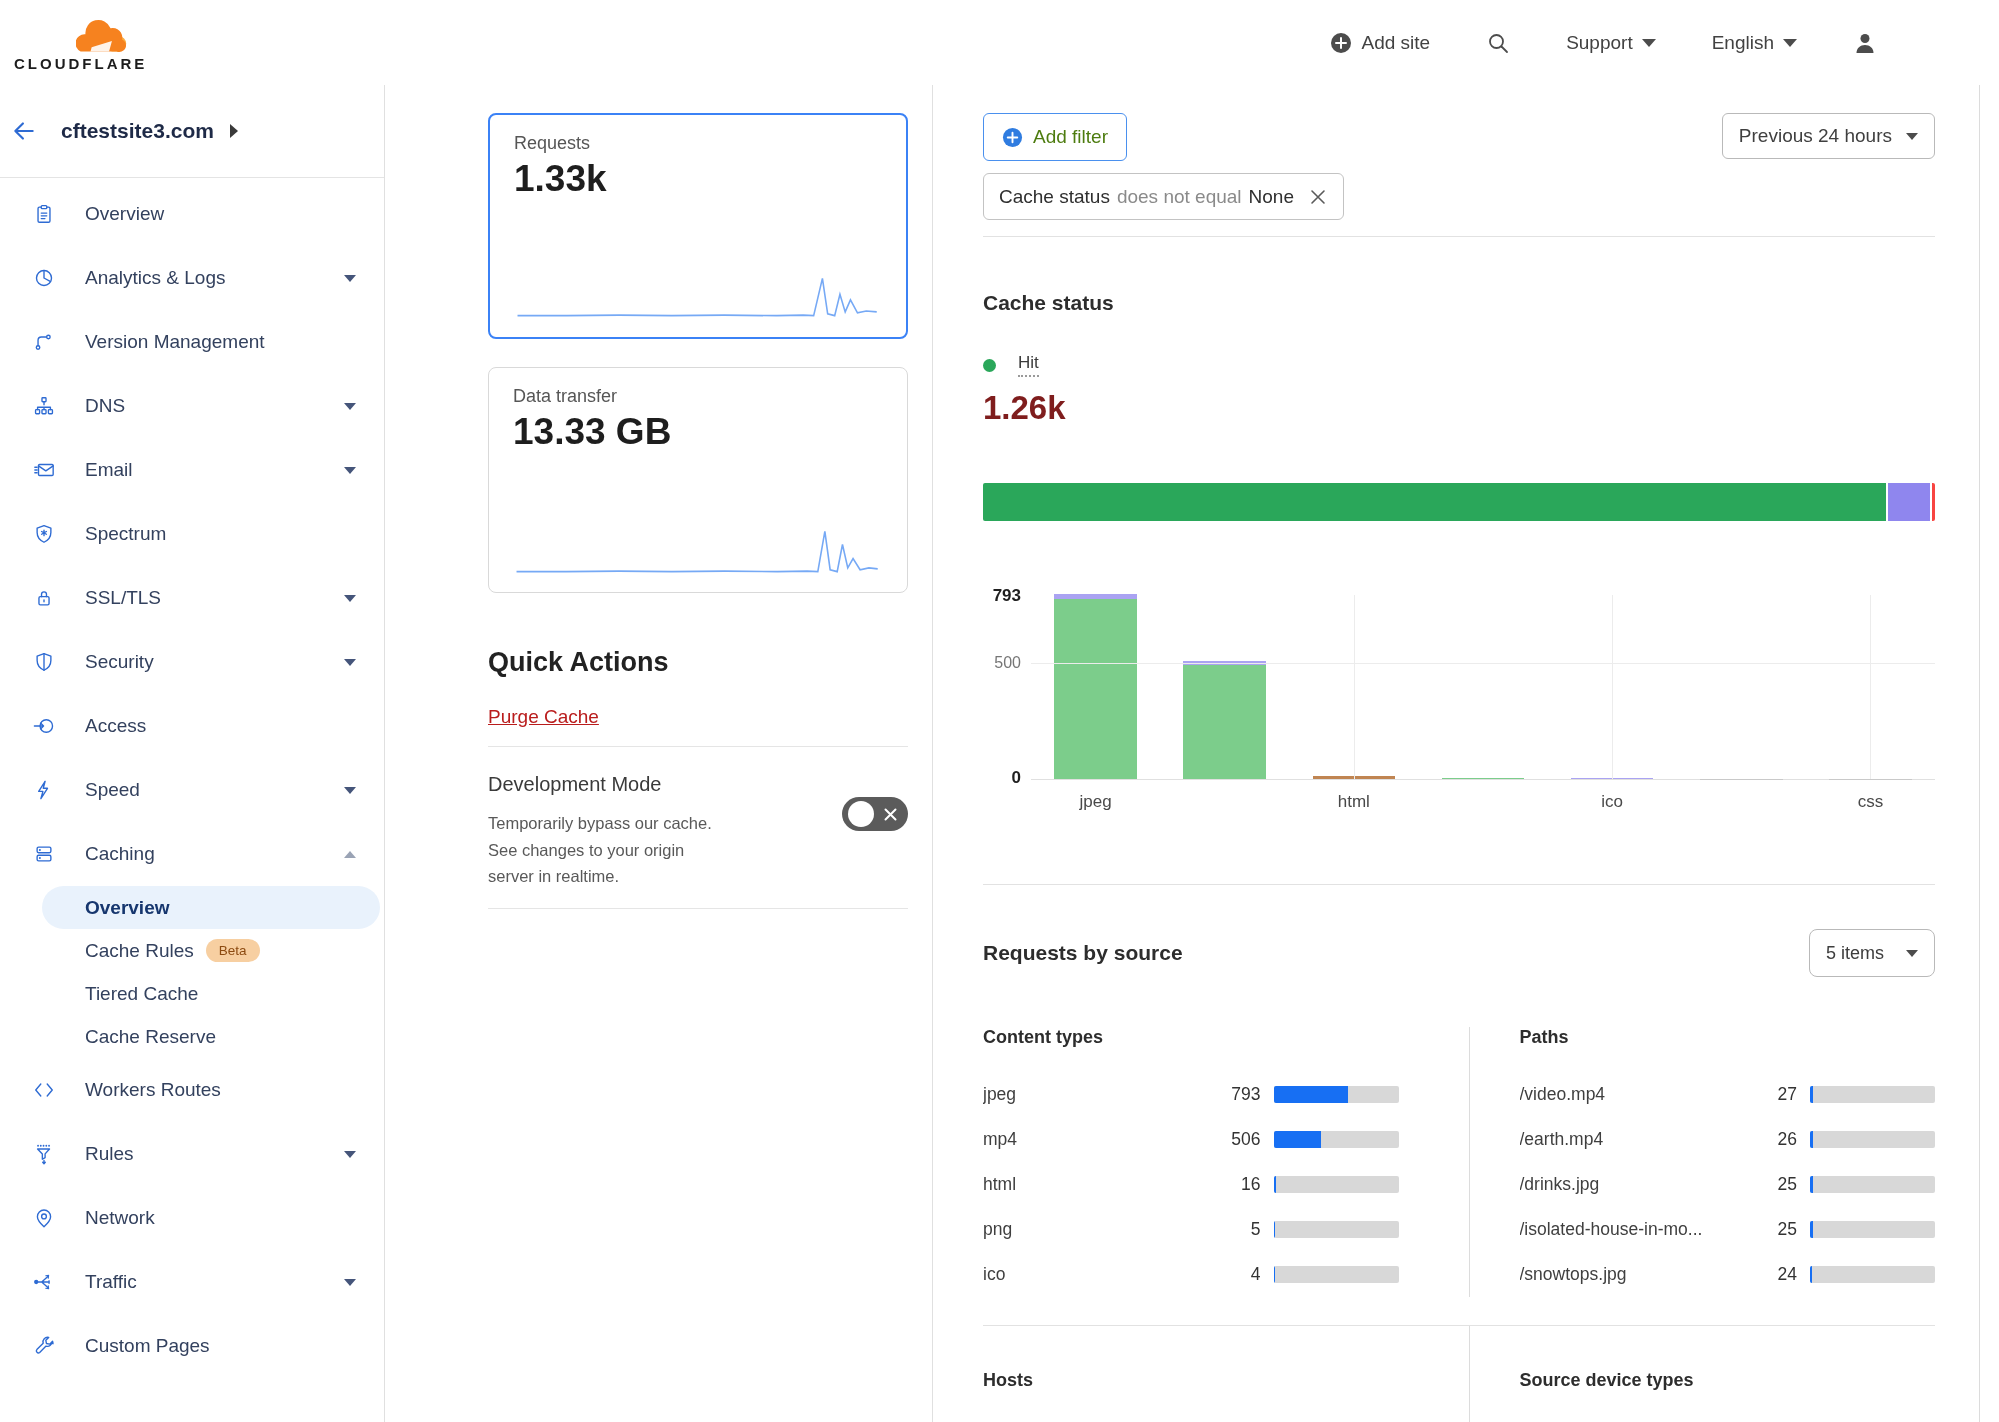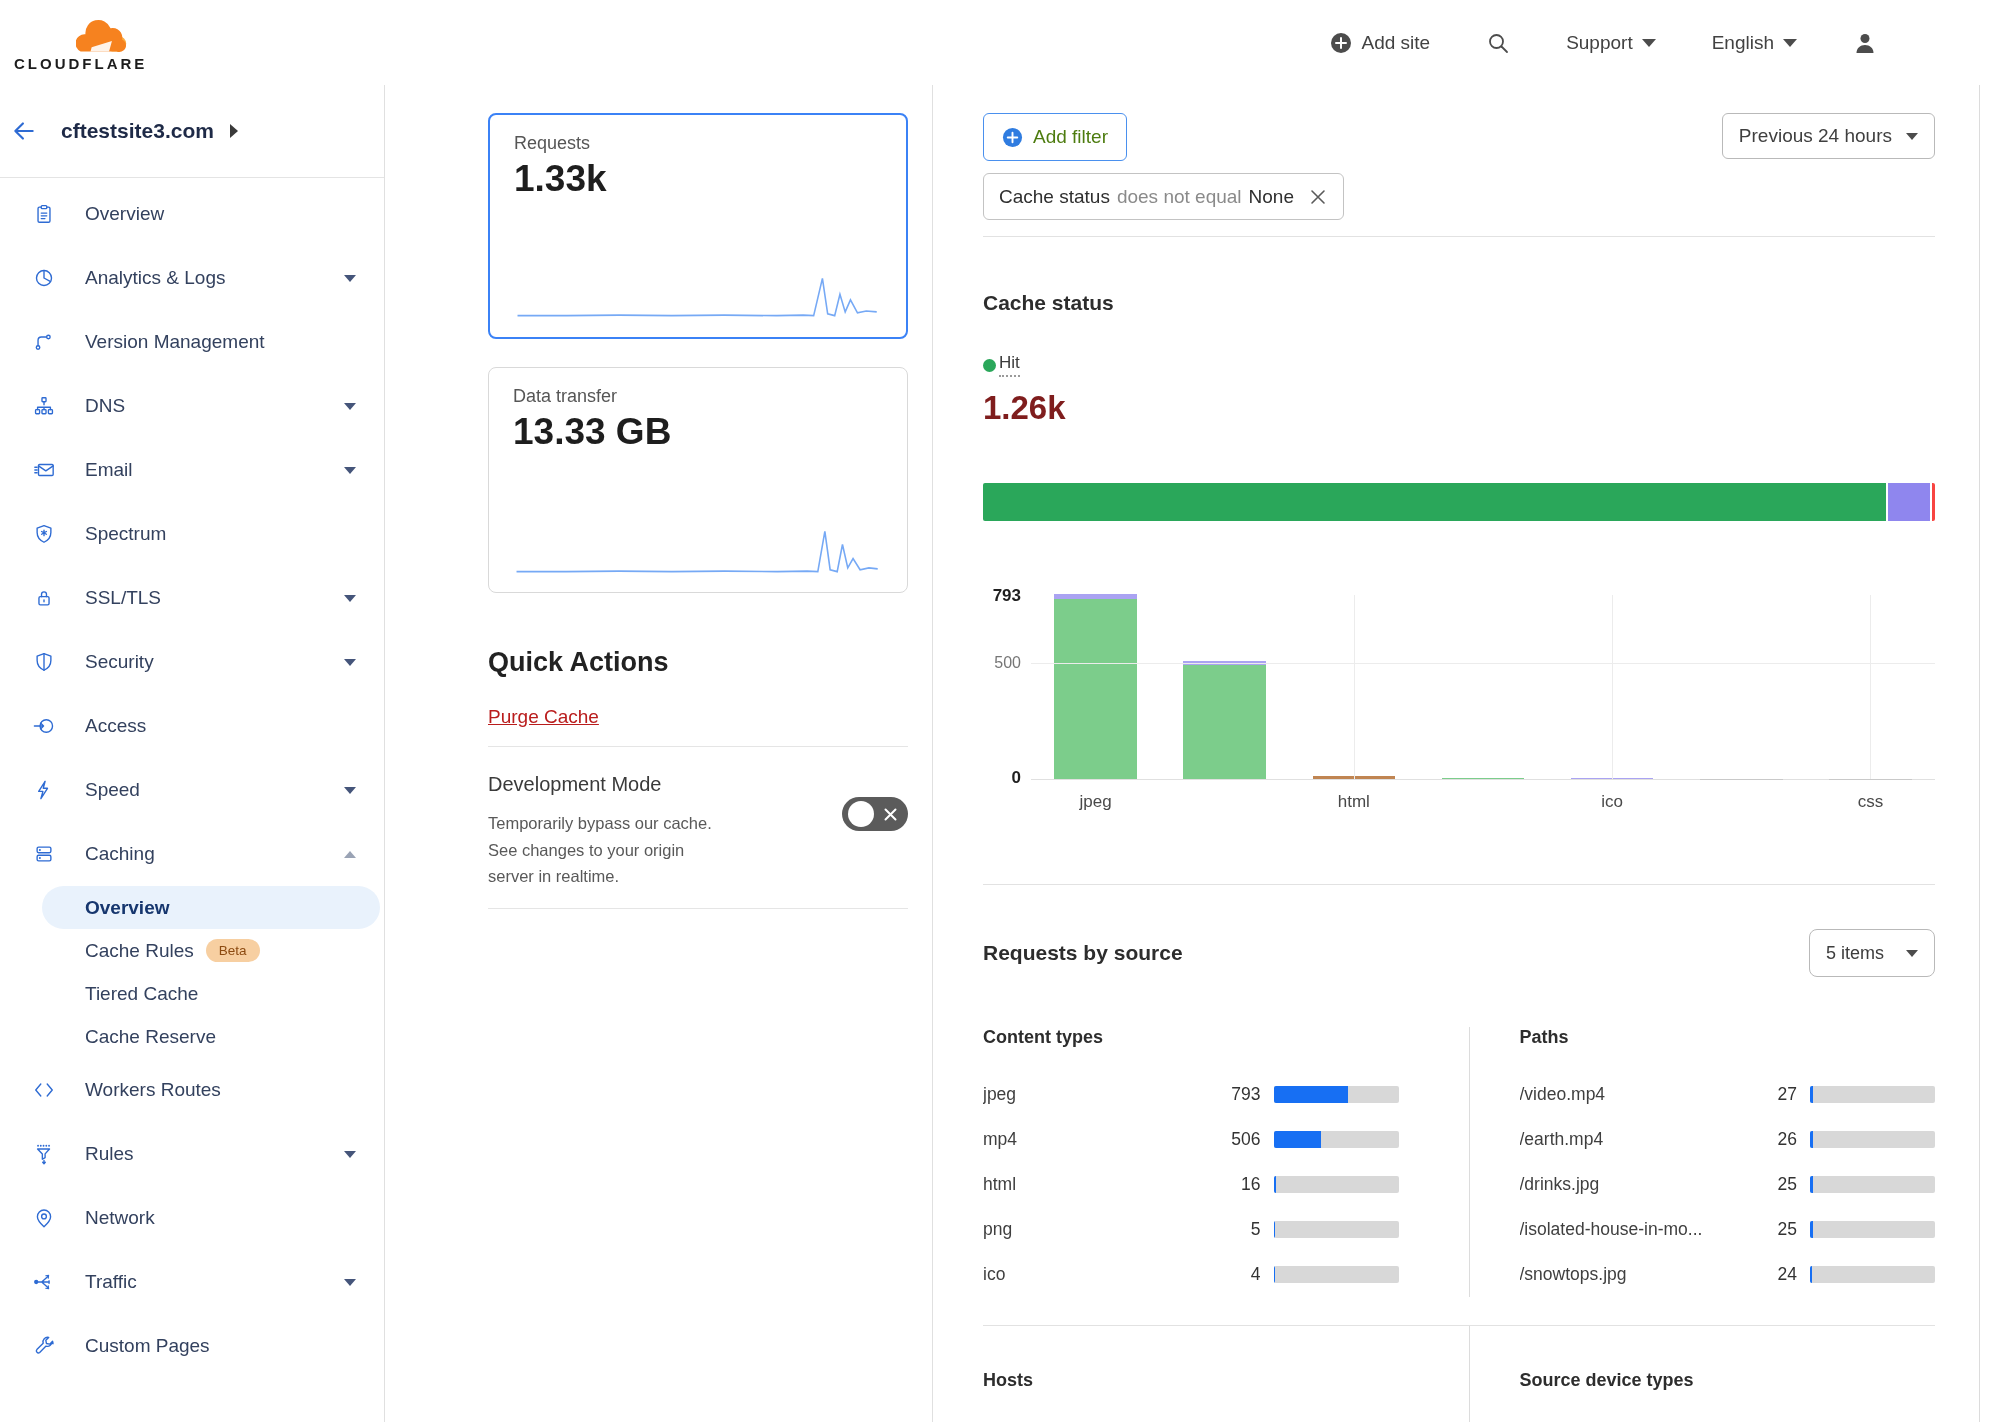--- a/index.html
+++ b/index.html
@@ -76,21 +76,21 @@
           border-radius:6px; height:47px; padding:0 15px; font-size:19px; }
   .chip .f { color:#2f2f2f; } .chip .op { color:#8a8a8a; margin:0 7px; } .chip .v { color:#2f2f2f; }
   .chip-x { margin-left:14px; cursor:pointer; display:flex; }
   .hrule { border-top:1px solid #e2e2e2; margin-top:16px; }
 
   .section-title { font-size:21px; font-weight:600; color:#2d2d2d; }
   .cache-section { padding-top:54px; }
   .stats { display:flex; margin-top:38px; }
   .stat { flex:1; padding-bottom:14px; }
   .stat + .stat { border-left:1px solid #dcdcdc; padding-left:30px; }
-  .stat-head { display:flex; align-items:center; gap:3px; }
+  .stat-head { display:flex; align-items:center; gap:22px; }
   .dot { width:13px; height:13px; border-radius:50%; }
   .stat-label { font-size:17px; color:#3b3b3b; border-bottom:2px dotted #9a9a9a; padding-bottom:2px; cursor:pointer; }
   .stat-value { font-size:33px; font-weight:700; color:#7f1d1d; margin-top:12px; }
 
   .stackbar { margin-top:42px; height:38px; display:flex; width:100%; }
   .stackbar div { height:100%; }
   .stackbar div + div { border-left:2px solid #fff; }
   .stackbar div:first-child { border-radius:2px 0 0 2px; }
   .stackbar div:last-child { border-radius:0 2px 2px 0; }
 

